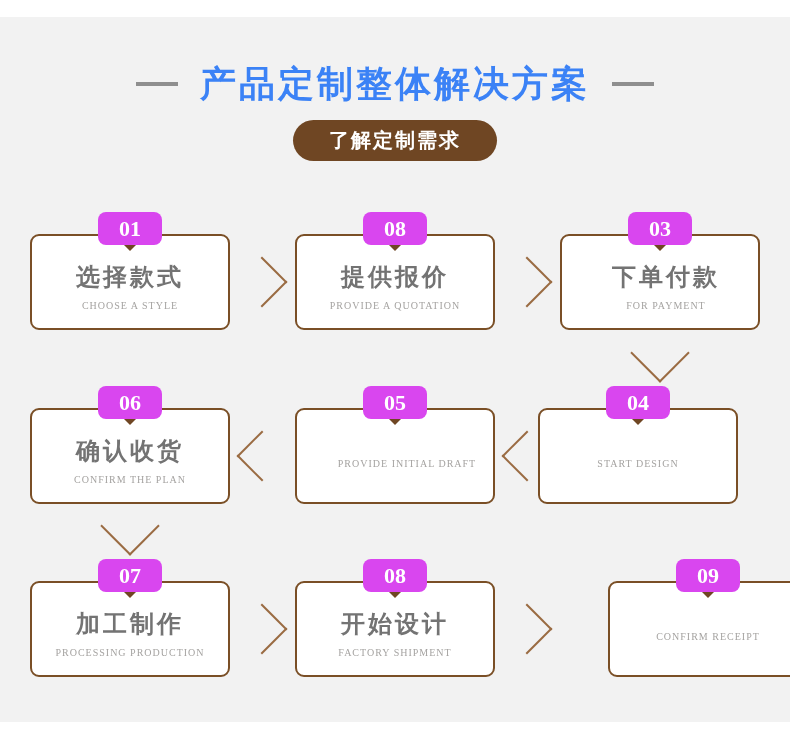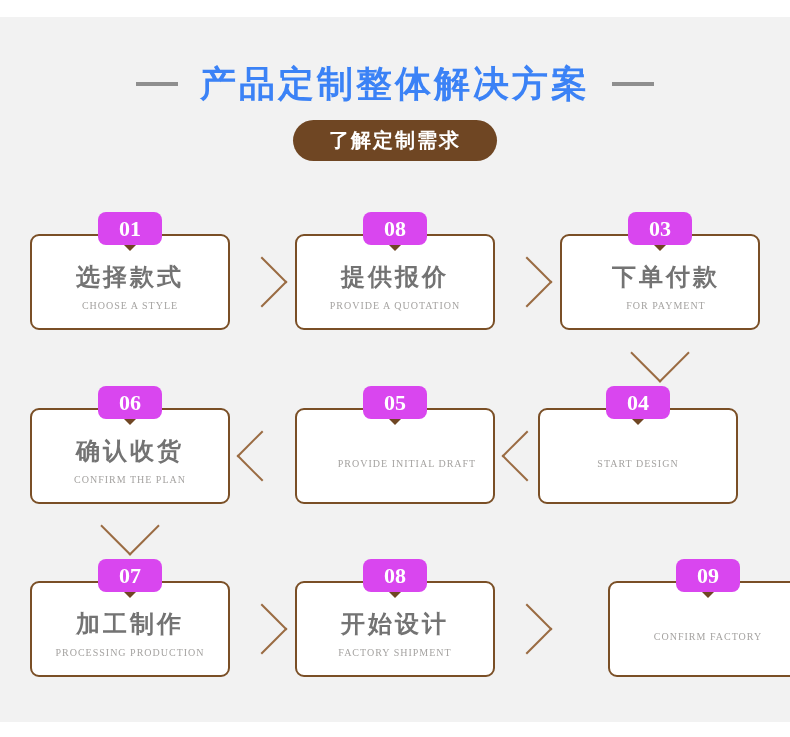--- a/index.html
+++ b/index.html
@@ -191,21 +191,21 @@
   <div class="step-cn">加工制作</div>
   <div class="step-en">PROCESSING PRODUCTION</div>
 </div>
 <div class="step" style="left:295px; top:581px;">
   <div class="badge"><span>08</span><div class="tail"></div></div>
   <div class="step-cn">开始设计</div>
   <div class="step-en">FACTORY SHIPMENT</div>
 </div>
 <div class="step" style="left:560px; top:581px;margin-left:48px;">
   <div class="badge"><span>09</span><div class="tail"></div></div>
-  <div class="step-en">CONFIRM FACTORY</div>
+  <div class="step-en">CONFIRM RECEIPT</div>
 </div>
 
 <div class="chev right" style="left:244px; top:264px;"></div>
 <div class="chev right" style="left:509px; top:264px;"></div>
 <div class="chev down" style="left:639px; top:332px;"></div>
 <div class="chev left" style="left:509px; top:438px;"></div>
 <div class="chev left" style="left:244px; top:438px;"></div>
 <div class="chev down" style="left:109px; top:505px;"></div>
 <div class="chev right" style="left:244px; top:611px;"></div>
 <div class="chev right" style="left:509px; top:611px;"></div>

